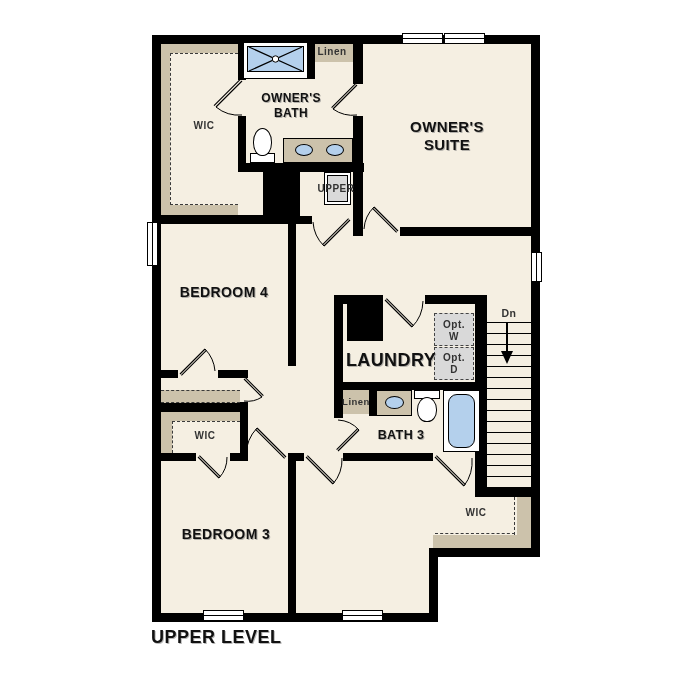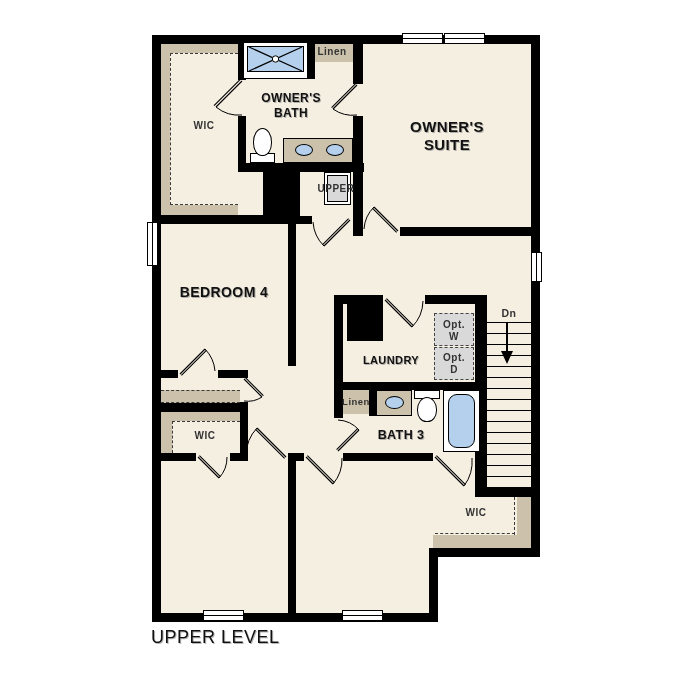--- a/index.html
+++ b/index.html
@@ -20,21 +20,21 @@
        font-weight:bold;color:var(--label,#111);letter-spacing:.4px;line-height:1.22;
        text-shadow:1px 1px 0 rgba(125,125,125,.55);white-space:normal;}
   .sml{position:absolute;transform:translate(-50%,-50%);text-align:center;
        font-weight:bold;color:var(--small-label,#333);line-height:1.15;letter-spacing:.5px;}
   .fix{position:absolute;box-sizing:border-box;border:1.2px solid #000;}
   .blue{background:var(--fixture-blue,#b4d0ec);}
   .gray{background:var(--appliance-gray,#d9d9d9);}
   .treads{background-image:repeating-linear-gradient(to bottom,#000 0,#000 1px,transparent 1px,transparent 11px);}
   svg.overlay{position:absolute;left:0;top:0;width:687px;height:687px;pointer-events:none;}
   svg.overlay path, svg.overlay line{stroke:#000;fill:none;}
-  .title{position:absolute;font-weight:normal;color:#111;letter-spacing:.5px;
+  .title{position:absolute;font-weight:bold;color:#111;letter-spacing:.5px;
          text-shadow:1px 1px 0 rgba(125,125,125,.55);}
 </style>
 </head>
 <body>
 
 <div id="canvas">
 
   <i class="abs floor" style="left:156px;top:39px;width:380px;height:578px;"></i>
   <i class="abs white" style="left:438px;top:557px;width:102px;height:65px;"></i>
 
@@ -161,23 +161,24 @@
     <path d="M435,457 L464,486 M436.4,455.6 L465.4,484.6" stroke-width="1.1"></path>
     <path d="M464,486 A41,41 0 0 0 472,458" stroke-width="1"></path>
   </svg>
 
   <span class="sml" style="left:204px;top:126px;font-size:10px;">WIC</span>
   <span class="lbl" style="left:291px;top:106px;font-size:12px;width:80px;">OWNER'S BATH</span>
   <span class="sml" style="left:332px;top:52px;font-size:10px;">Linen</span>
   <span class="lbl" style="left:447px;top:136px;font-size:15px;width:110px;">OWNER'S SUITE</span>
   <span class="sml" style="left:336px;top:189px;font-size:10px;">UPPER</span>
   <span class="lbl" style="left:224px;top:293px;font-size:14px;width:150px;">BEDROOM 4</span>
-  <span class="lbl" style="left:391px;top:361px;font-size:11px;width:110px;">LAUNDRY</span>
+  <span class="lbl" style="left:391px;top:361px;font-size:18px;width:110px;">LAUNDRY</span>
   <span class="sml" style="left:454px;top:330px;font-size:10px;width:30px;">Opt. W</span>
   <span class="sml" style="left:454px;top:363px;font-size:10px;width:30px;">Opt. D</span>
   <span class="sml" style="left:509px;top:313px;font-size:10.5px;">Dn</span>
   <span class="sml" style="left:356px;top:402px;font-size:9.5px;">Linen</span>
   <span class="lbl" style="left:401px;top:436px;font-size:12.5px;width:80px;">BATH 3</span>
   <span class="sml" style="left:205px;top:436px;font-size:10px;">WIC</span>
+  <span class="lbl" style="left:226px;top:535px;font-size:14px;width:150px;">BEDROOM 3</span>
   <span class="sml" style="left:476px;top:513px;font-size:10px;">WIC</span>
   <span class="title" style="left:151px;top:627px;font-size:18px;">UPPER LEVEL</span>
 
 </div>
 
 </body></html>

